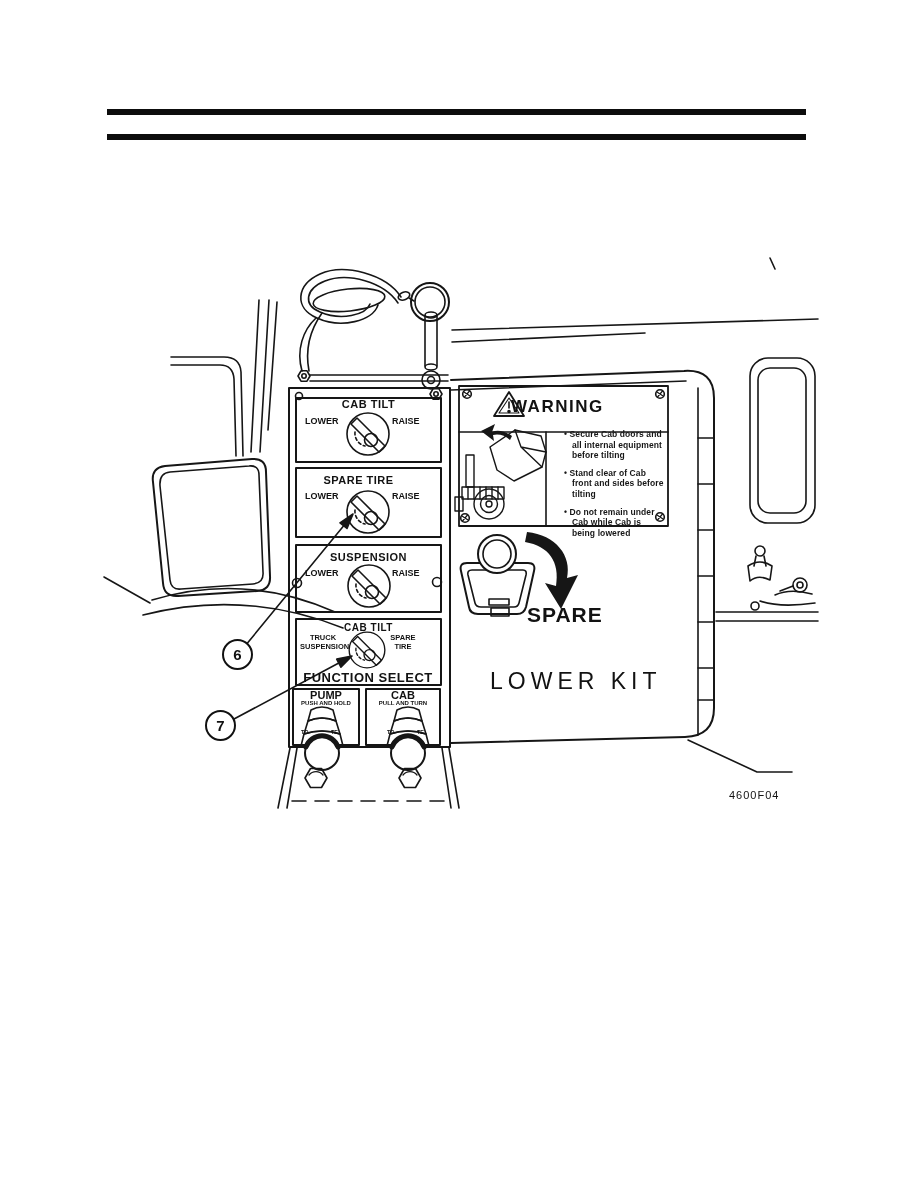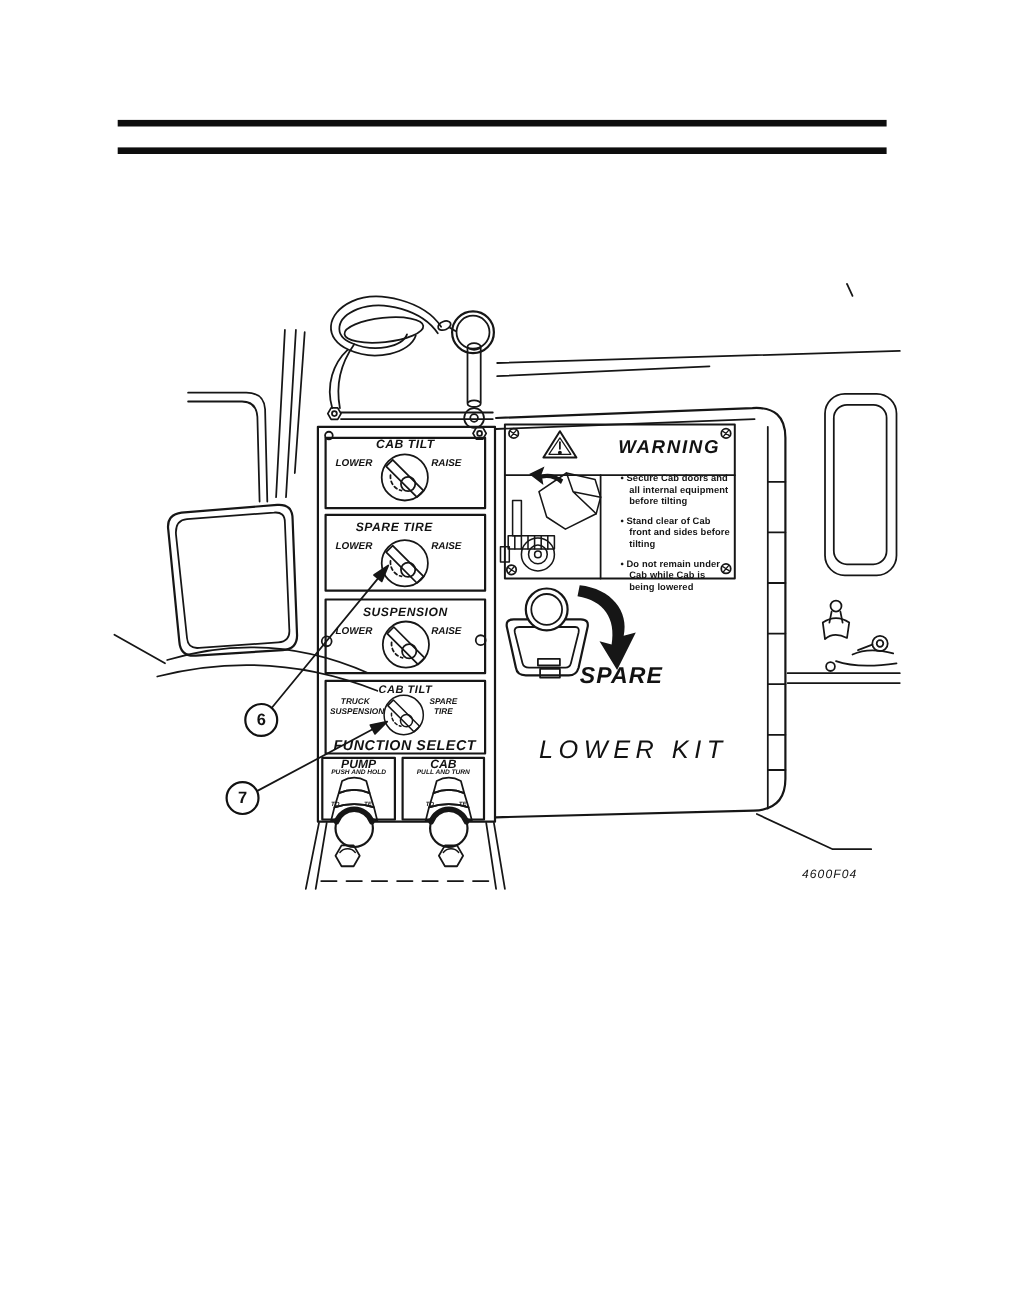--- a/index.html
+++ b/index.html
@@ -1,20 +1,20 @@
 <!DOCTYPE html>
 <html><head>
 <meta charset="utf-8">
 <style>
   html,body{margin:0;padding:0;background:#fff;}
   #page{position:relative;width:918px;height:1188px;background:#fff;overflow:hidden;
         font-family:"Liberation Sans",sans-serif;color:#111;}
   .rule{position:absolute;left:107px;width:699px;height:6px;background:#0d0d0d;}
   svg{position:absolute;left:0;top:0;}
-  .t{position:absolute;white-space:nowrap;color:#121212;font-family:"Liberation Sans",sans-serif;font-style:italic;}
+  .t{position:absolute;white-space:nowrap;color:#121212;font-family:"Liberation Sans",sans-serif;}
   .ctr{text-align:center;}
   .b{font-weight:bold;}
   .bullets{position:absolute;left:548px;top:429px;width:118px;}
   .bullet{font-size:8.5px;line-height:10.6px;font-weight:bold;letter-spacing:0.1px;
           margin:0 0 7px 0;padding-left:24px;text-indent:-8px;white-space:normal;color:#161616;}
   .callout{position:absolute;width:27px;height:27px;border:2.6px solid #111;border-radius:50%;
            background:#fff;display:flex;align-items:center;justify-content:center;
            font:600 15px "Liberation Sans",sans-serif;color:#111;}
 </style>
 </head>
@@ -213,21 +213,21 @@
   <div class="t b ctr" style="left:293px;top:689px;width:66px;font-size:11px">PUMP</div>
   <div class="t b ctr" style="left:293px;top:700px;width:66px;font-size:6px">PUSH AND HOLD</div>
   <div class="t b" style="left:301px;top:729px;font-size:5.5px">TO</div>
   <div class="t b" style="left:331px;top:729px;font-size:5.5px">TE</div>
 
   <div class="t b ctr" style="left:366px;top:689px;width:74px;font-size:11px">CAB</div>
   <div class="t b ctr" style="left:366px;top:700px;width:74px;font-size:6px">PULL AND TURN</div>
   <div class="t b" style="left:387px;top:729px;font-size:5.5px">TO</div>
   <div class="t b" style="left:417px;top:729px;font-size:5.5px">TE</div>
 
-  <div class="t b" style="left:562px;top:397px;font-size:17px;letter-spacing:1.5px">WARNING</div>
+  <div class="t b" style="left:511px;top:397px;font-size:17px;letter-spacing:1.5px">WARNING</div>
   <div class="bullets">
     <p class="bullet">• Secure Cab doors and all internal equipment before tilting</p>
     <p class="bullet">• Stand clear of Cab front and sides before tilting</p>
     <p class="bullet">• Do not remain under Cab while Cab is being lowered</p>
   </div>
 
   <div class="t b" style="left:527px;top:603px;font-size:21px;letter-spacing:1px">SPARE</div>
   <div class="t" style="left:490px;top:668px;font-size:23px;font-weight:500;letter-spacing:5px">LOWER KIT</div>
 
   <div class="callout" style="left:222px;top:639px">

